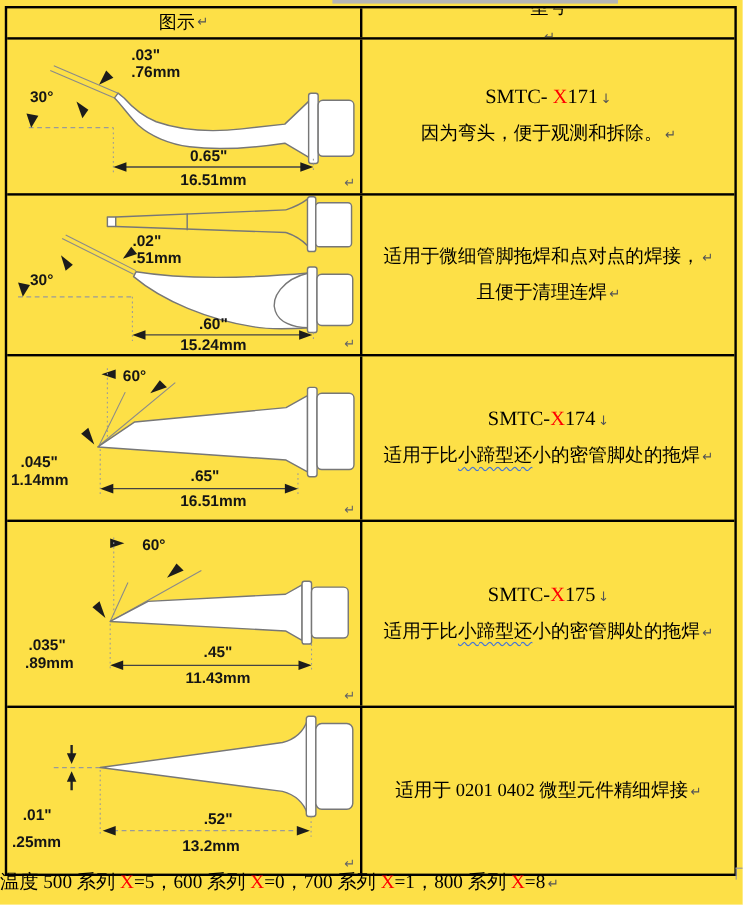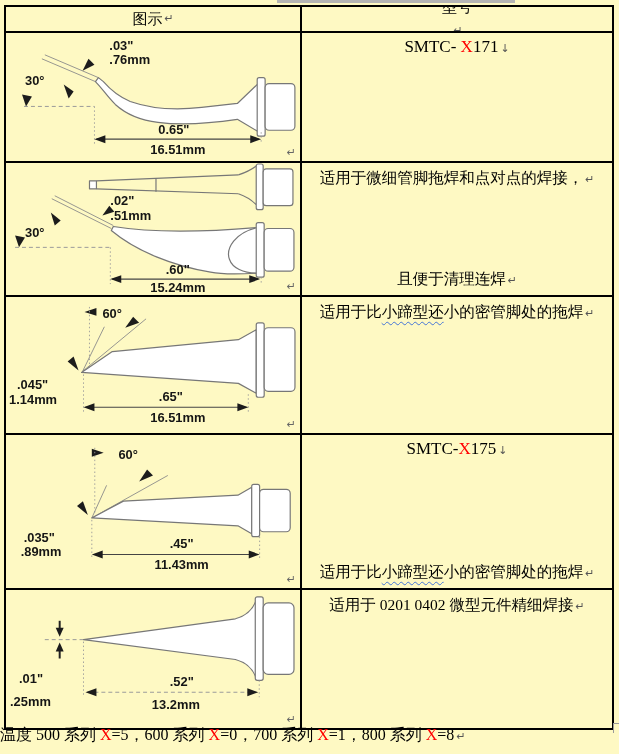--- a/index.html
+++ b/index.html
@@ -1,23 +1,23 @@
 <!DOCTYPE html>
 <html><head>
 <meta charset="utf-8">
 <style>
   html,body{margin:0;padding:0;background:#fff;}
-  .page{position:relative;width:619px;height:754px;background:#fef9c3;overflow:hidden;
+  .page{position:relative;width:619px;height:754px;background:#fde047;overflow:hidden;
         font-family:"Liberation Serif","DejaVu Serif",serif;color:#000;}
   .topstrip{position:absolute;left:277px;top:0;width:238px;height:3px;background:#b5b5b5;}
   .tbl{position:absolute;left:4px;top:5px;width:606px;border:2px solid #000;}
   .tr{display:grid;grid-template-columns:296px 1fr;border-bottom:2px solid #000;}
   .tr:last-child{border-bottom:none;}
   .lcell{border-right:2px solid #000;position:relative;overflow:hidden;}
-  .rcell{display:flex;flex-direction:column;align-items:center;justify-content:space-between;
+  .rcell{display:flex;flex-direction:column;align-items:center;justify-content:center;
          text-align:center;overflow:hidden;padding:0 2px;}
   .head{height:24px;}
   .head .lcell,.head .rcell{display:flex;align-items:center;justify-content:center;
         font-size:15px;line-height:24px;}
   .h1{height:128px;} .h2{height:132px;} .h3{height:136px;} .h4{height:153px;} .h5{height:138px;}
   .model-line{font-size:17px;line-height:28px;white-space:nowrap;}
   .desc{font-size:15.5px;line-height:29px;white-space:nowrap;}
   .red{color:#ff0000;}
   .mk{font-size:11px;color:#555;font-family:"DejaVu Sans",sans-serif;margin-left:2px;}
   .cellmark{position:absolute;right:4px;bottom:2px;font-size:11px;color:#666;
@@ -77,20 +77,21 @@
           <text class="dim" x="103" y="17">.03"</text>
           <text class="dim" x="103" y="31">.76mm</text>
           <text class="dim" x="18" y="52">30°</text>
           <text class="dim" x="168" y="102" text-anchor="middle">0.65"</text>
           <text class="dim" x="172" y="122" text-anchor="middle">16.51mm</text>
         </svg>
         <span class="cellmark">↵</span>
       </div>
       <div class="rcell">
         <div class="model-line"><span>SMTC- </span><span class="red">X</span><span>171</span><span class="mk">↓</span></div>
+        <div class="desc"><span>因为弯头，便于观测和拆除。</span><span class="mk">↵</span></div>
       </div>
     </div>
 
     <div class="tr h2">
       <div class="lcell">
         <svg width="296" height="132" viewBox="0 0 296 133">
           <rect class="fig" x="83" y="18" width="7" height="8"></rect>
           <path class="ln" d="M90,18 L233,12"></path>
           <path class="ln" d="M90,26 L233,31"></path>
           <line class="ln" x1="150" y1="15" x2="150" y2="29"></line>
@@ -146,20 +147,21 @@
           <polygon class="arr" points="243,111 232,107 232,115"></polygon>
           <text class="dim" x="96" y="21">60°</text>
           <text class="dim" x="10" y="93">.045"</text>
           <text class="dim" x="2" y="108">1.14mm</text>
           <text class="dim" x="165" y="105" text-anchor="middle">.65"</text>
           <text class="dim" x="172" y="126" text-anchor="middle">16.51mm</text>
         </svg>
         <span class="cellmark">↵</span>
       </div>
       <div class="rcell">
+        <div class="model-line"><span>SMTC-</span><span class="red">X</span><span>174</span><span class="mk">↓</span></div>
         <div class="desc"><span>适用于比</span><span class="wavy">小蹄型还</span><span>小的密管脚处的拖焊</span><span class="mk">↵</span></div>
       </div>
     </div>
 
     <div class="tr h4">
       <div class="lcell">
         <svg width="296" height="152" viewBox="0 0 296 154">
           <polygon class="arr" points="97,18 85,14 85,22"></polygon>
           <polygon class="arr" points="133,47 141,35 147,41"></polygon>
           <line class="dot" x1="88" y1="13" x2="88" y2="80"></line>

